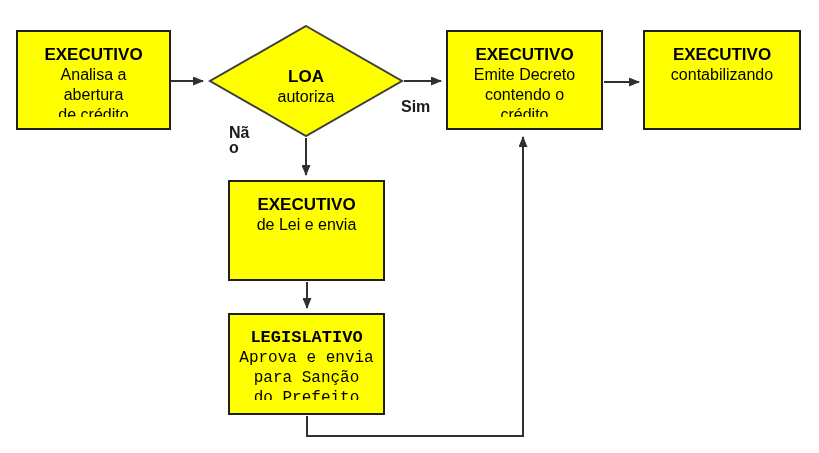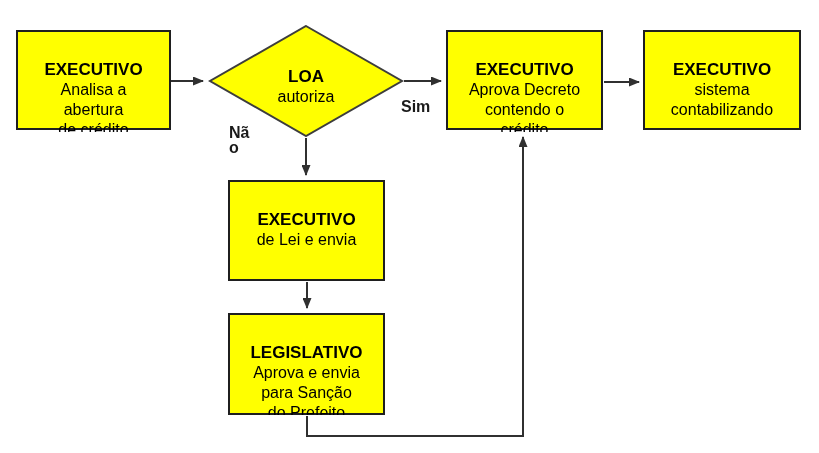--- a/index.html
+++ b/index.html
@@ -23,21 +23,21 @@
   }
   .node-box {
     position: absolute;
     background: #ffff00;
     border: 2px solid #1f1f1f;
     box-sizing: border-box;
     text-align: center;
     color: #000000;
   }
   .box-text {
-    margin-top: 28px;
+    margin-top: 13px;
     height: 72px;
     overflow: hidden;
     line-height: 20px;
     font-size: 16px;
   }
   .box-title {
     display: block;
     font-weight: bold;
     font-size: 17px;
   }
@@ -118,42 +118,41 @@
     <span class="box-title">LOA</span>
     <span class="box-line">autoriza</span>
   </div>
 
   <div class="edge-label edge-label-no">Não</div>
   <div class="edge-label edge-label-yes">Sim</div>
 
   <div class="node-box" style="left:446px; top:30px; width:157px; height:100px;">
     <div class="box-text">
       <span class="box-title">EXECUTIVO</span>
-      <span class="box-line">Aprova Decreto</span>
+      <span class="box-line">Emite Decreto</span>
       <span class="box-line">contendo o</span>
       <span class="box-line">crédito</span>
     </div>
   </div>
 
   <div class="node-box" style="left:643px; top:30px; width:158px; height:100px;">
     <div class="box-text">
       <span class="box-title">EXECUTIVO</span>
-      <span class="box-line">sistema</span>
       <span class="box-line">contabilizando</span>
     </div>
   </div>
 
   <div class="node-box" style="left:228px; top:180px; width:157px; height:101px;">
     <div class="box-text">
       <span class="box-title">EXECUTIVO</span>
       <span class="box-line">de Lei e envia</span>
     </div>
   </div>
 
-  <div class="node-box" style="left:228px; top:313px; width:157px; height:102px;">
+  <div class="node-box" style="left:228px; top:313px; width:157px; height:102px;font-family:Liberation Mono, monospace;">
     <div class="box-text">
       <span class="box-title">LEGISLATIVO</span>
       <span class="box-line">Aprova e envia</span>
       <span class="box-line">para Sanção</span>
       <span class="box-line">do Prefeito</span>
     </div>
   </div>
 
 </div>
 

